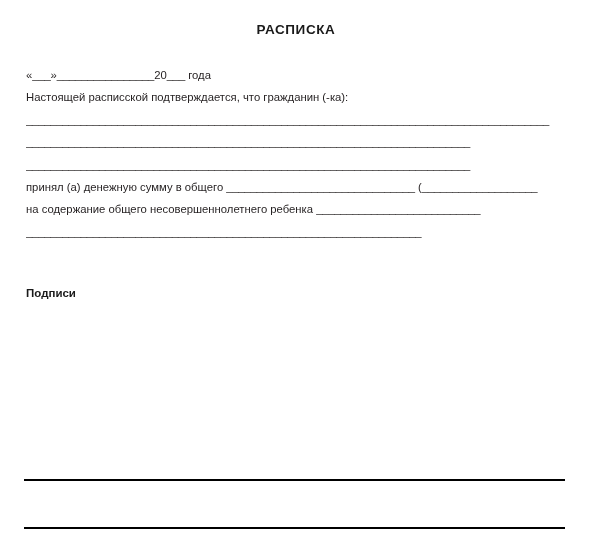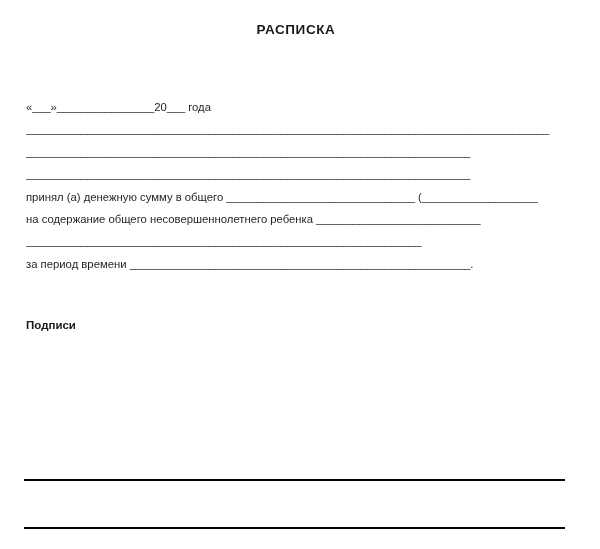--- a/index.html
+++ b/index.html
@@ -62,21 +62,20 @@
 
   .row-city {
     display: flex;
     justify-content: space-between;
     align-items: baseline;
     font-size: 11.3px;
     line-height: 22.4px;
   }
   .row-city .right {
     padding-right: 2px;
-    margin-top: 32px;
   }
 
   
   .ul {
     letter-spacing: -0.2px;
   }
 
   .rule-line {
     font-size: 11.3px;
     line-height: 22.4px;
@@ -131,35 +130,35 @@
 
   <h1 class="doc-title">РАСПИСКА</h1>
 
 
   <div class="body-wrap">
 
     <div class="row-city">
       <span class="right"><span>«</span><span class="ul">___</span><span>»</span><span class="ul">________________</span><span>20</span><span class="ul">___</span>&nbsp;<span>года</span></span>
     </div>
 
+    <div class="line">Настоящей расписской подтверждается, что гражданин (-ка):</div>
 
     <div class="rule-line">______________________________________________________________________________________</div>
     <div class="rule-line">_________________________________________________________________________</div>
 
 
     <div class="rule-line">_________________________________________________________________________</div>
 
     <div class="line"><span>принял (а) денежную сумму в общего</span>&nbsp;<span class="ul">_______________________________</span>&nbsp;<span>(</span><span class="ul">___________________</span></div>
 
 
     <div class="line"><span>на содержание общего несовершеннолетнего ребенка</span>&nbsp;<span class="ul">___________________________</span></div>
 
     <div class="rule-line">_________________________________________________________________</div>
 
-    <div class="line"><span>за период времени</span>&nbsp;<span class="ul">________________________________________________________</span><span>.</span></div>
 
 
     <div class="signatures">Подписи</div>
 
   </div>
 
   <div class="sig-rules">
     <div class="sig-rule first"></div>
     <div class="sig-rule second"></div>
   </div>

